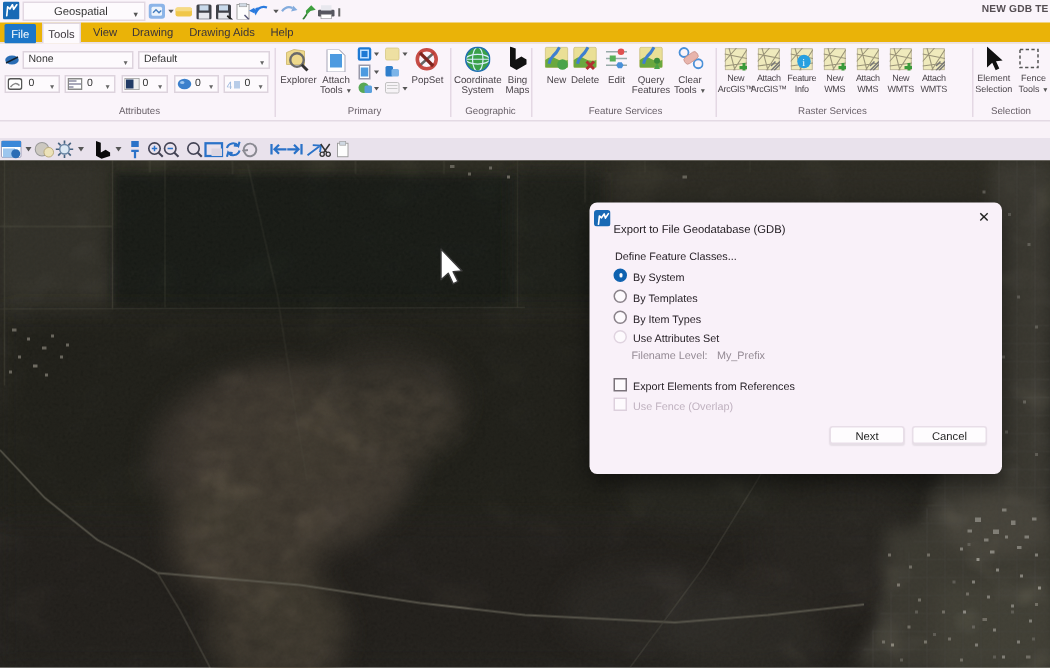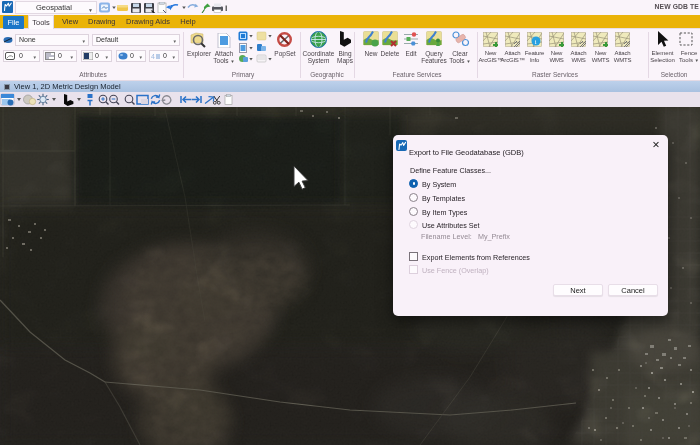--- a/index.html
+++ b/index.html
@@ -291,21 +291,20 @@
           <path d="M10 0.5 q-2 4 -4.5 6 q-2 2 -2.5 5" stroke="#3f7fd0" stroke-width="2" fill="none"></path>
         </g>
         <g id="rmap">
           <rect x="0.5" y="0.5" width="14" height="14" fill="#efeabc" stroke="#b8b090" stroke-width="0.6"></rect>
           <path d="M3 0 l4 15 M0 4 l15 3 M8 0 l-8 9 M15 1 l-9 14 M0 12 l15 -2" stroke="#9a9478" stroke-width="0.7" fill="none"></path>
         </g>
       </defs>
     </svg>
   </div>
 
-  <div id="viewtitle"><span class="sq"></span>View 1, 2D Metric Design Model</div>
 
   <div id="viewtools">
     <svg style="position:absolute;left:0;top:1px" width="240" height="13">
       <rect x="1" y="1" width="13" height="11" rx="1" fill="#fff" stroke="#88a" stroke-width="0.5"></rect>
       <rect x="1" y="1" width="13" height="4" fill="#3b88d8"></rect>
       <rect x="2" y="6" width="8" height="6" fill="#9cc6ee"></rect>
       <circle cx="10.5" cy="9.5" r="3" fill="#2a6db5"></circle>
       <path d="M17 5 l4 0 -2 3 z" fill="#555"></path>
       <circle cx="28" cy="6.5" r="4.5" fill="#ccc8c0" stroke="#999" stroke-width="0.7"></circle>
       <circle cx="32.5" cy="8.5" r="3.2" fill="#ece2b8" stroke="#b8a878" stroke-width="0.6"></circle>

